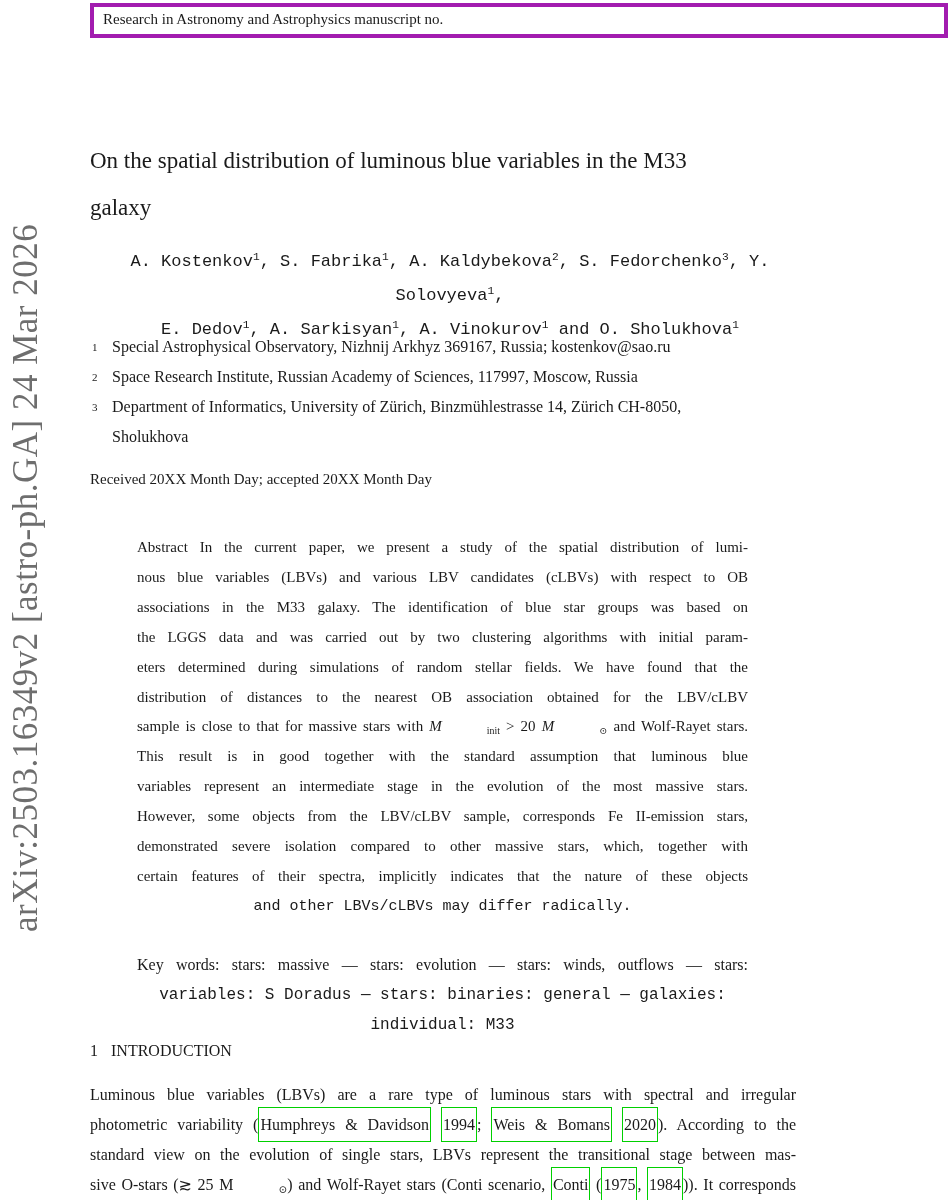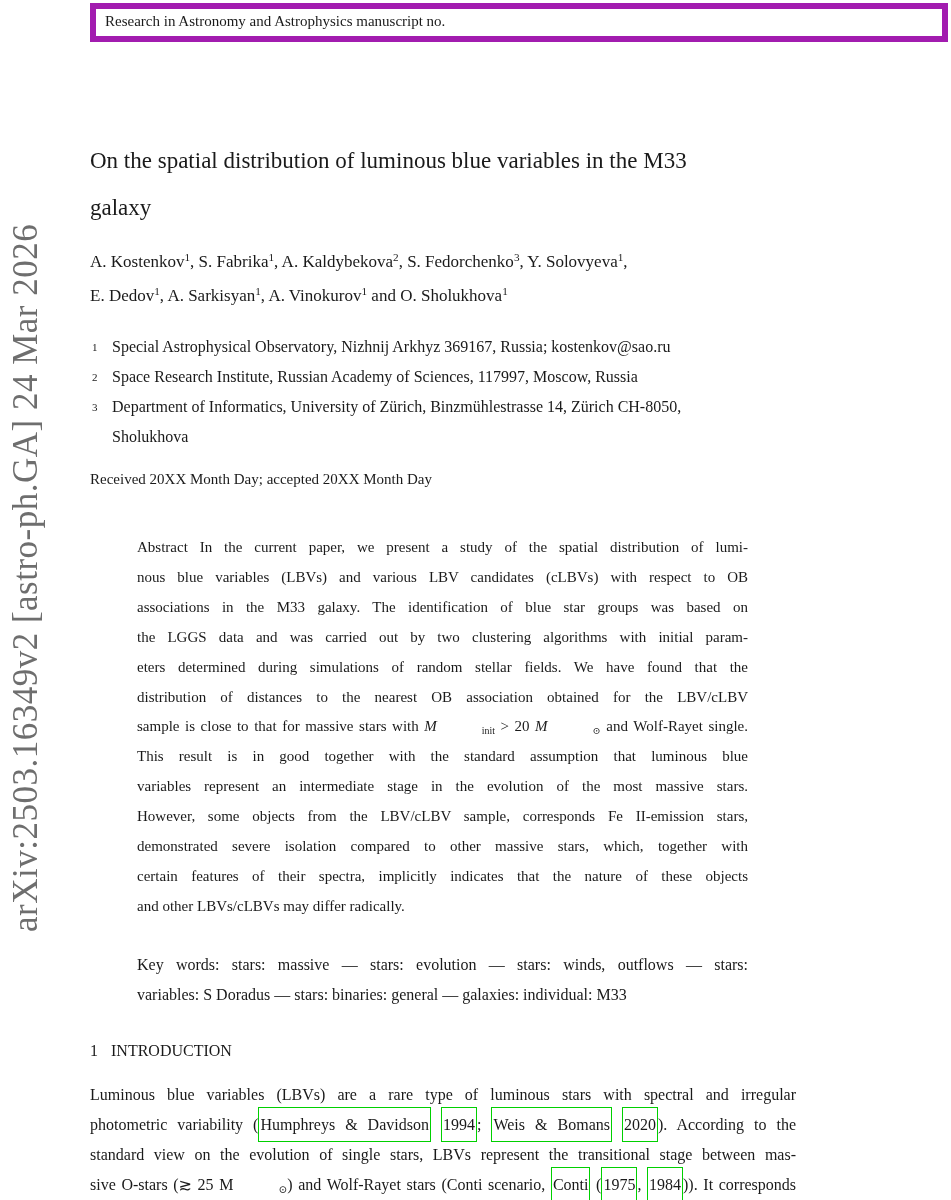--- a/index.html
+++ b/index.html
@@ -13,21 +13,21 @@
   .watermark {
     position:absolute; left:6px; top:932px; width:704px; height:46px;
     transform-origin:0 0; transform:rotate(-90deg);
     font-size:35px; color:var(--wm-gray,#6e6e6e); white-space:nowrap;
     text-align:center; letter-spacing:0.5px;
   }
 
   
   .header-box {
     position:absolute; left:90px; top:3px; width:858px; box-sizing:border-box;
-    border:6px solid #a21caf; padding:3px 9px 5px 9px;
+    border:4px solid #a21caf; padding:3px 9px 5px 9px;
     font-size:15px; line-height:19px;
   }
   .header-box .hline { white-space:pre-wrap; }
 
   .title { position:absolute; left:90px; top:137px; width:740px; font-size:23px; line-height:47px; }
   .authors { position:absolute; left:90px; top:245px; width:720px; font-size:17px; line-height:34px; }
 
   .affils { position:absolute; left:90px; top:332px; width:690px; font-size:16px; line-height:30px; }
   .aff-item { position:relative; padding-left:22px; }
   .aff-marker { position:absolute; left:2px; top:0; font-size:11px; }
@@ -36,21 +36,21 @@
 
   .abstract { position:absolute; left:137px; top:533px; width:611px; font-size:15px; line-height:29.9px; }
   .keywords { position:absolute; left:137px; top:950px; width:611px; font-size:16px; line-height:30px; }
 
   .sec-head { position:absolute; left:90px; top:1040px; font-size:16px; line-height:22px; }
   .sec-num { display:inline-block; margin-right:13px; }
 
   .intro { position:absolute; left:90px; top:1080px; width:706px; font-size:16px; line-height:30px; }
 
   .jline { text-align:justify; text-align-last:justify; }
-  .pline { text-align:left; }
+  .pline { text-align:center;font-family:Liberation Mono, monospace; }
 
   .s-sup { font-size:66%; position:relative; top:-0.5em; line-height:0; }
   .s-sub { font-size:66%; position:relative; top:0.28em; line-height:0;margin-left:45px; }
   .s-i { font-style:italic; }
   .s-box { border:1.5px solid var(--cite-green,#00d000); padding:8px 1px; }
 </style>
 </head>
 <body>
 
 <div class="page">
@@ -90,21 +90,21 @@
 
   <div class="received">Received 20XX Month Day; accepted 20XX Month Day</div>
 
   <div class="abstract">
       <div class="jline"><span>Abstract In the current paper, we present a study of the spatial distribution of lumi-</span></div>
       <div class="jline"><span>nous blue variables (LBVs) and various LBV candidates (cLBVs) with respect to OB</span></div>
       <div class="jline"><span>associations in the M33 galaxy. The identification of blue star groups was based on</span></div>
       <div class="jline"><span>the LGGS data and was carried out by two clustering algorithms with initial param-</span></div>
       <div class="jline"><span>eters determined during simulations of random stellar fields. We have found that the</span></div>
       <div class="jline"><span>distribution of distances to the nearest OB association obtained for the LBV/cLBV</span></div>
-      <div class="jline"><span>sample is close to that for massive stars with </span><span class="s-i">M</span><span class="s-sub">init</span><span> &gt; 20 </span><span class="s-i">M</span><span class="s-sub">⊙</span><span> and Wolf-Rayet single.</span></div>
+      <div class="jline"><span>sample is close to that for massive stars with </span><span class="s-i">M</span><span class="s-sub">init</span><span> &gt; 20 </span><span class="s-i">M</span><span class="s-sub">⊙</span><span> and Wolf-Rayet stars.</span></div>
       <div class="jline"><span>This result is in good together with the standard assumption that luminous blue</span></div>
       <div class="jline"><span>variables represent an intermediate stage in the evolution of the most massive stars.</span></div>
       <div class="jline"><span>However, some objects from the LBV/cLBV sample, corresponds Fe II-emission stars,</span></div>
       <div class="jline"><span>demonstrated severe isolation compared to other massive stars, which, together with</span></div>
       <div class="jline"><span>certain features of their spectra, implicitly indicates that the nature of these objects</span></div>
       <div class="pline"><span>and other LBVs/cLBVs may differ radically.</span></div>
     </div>
 
   <div class="keywords">
       <div class="jline"><span>Key words:  stars: massive — stars: evolution — stars: winds, outflows — stars:</span></div>

